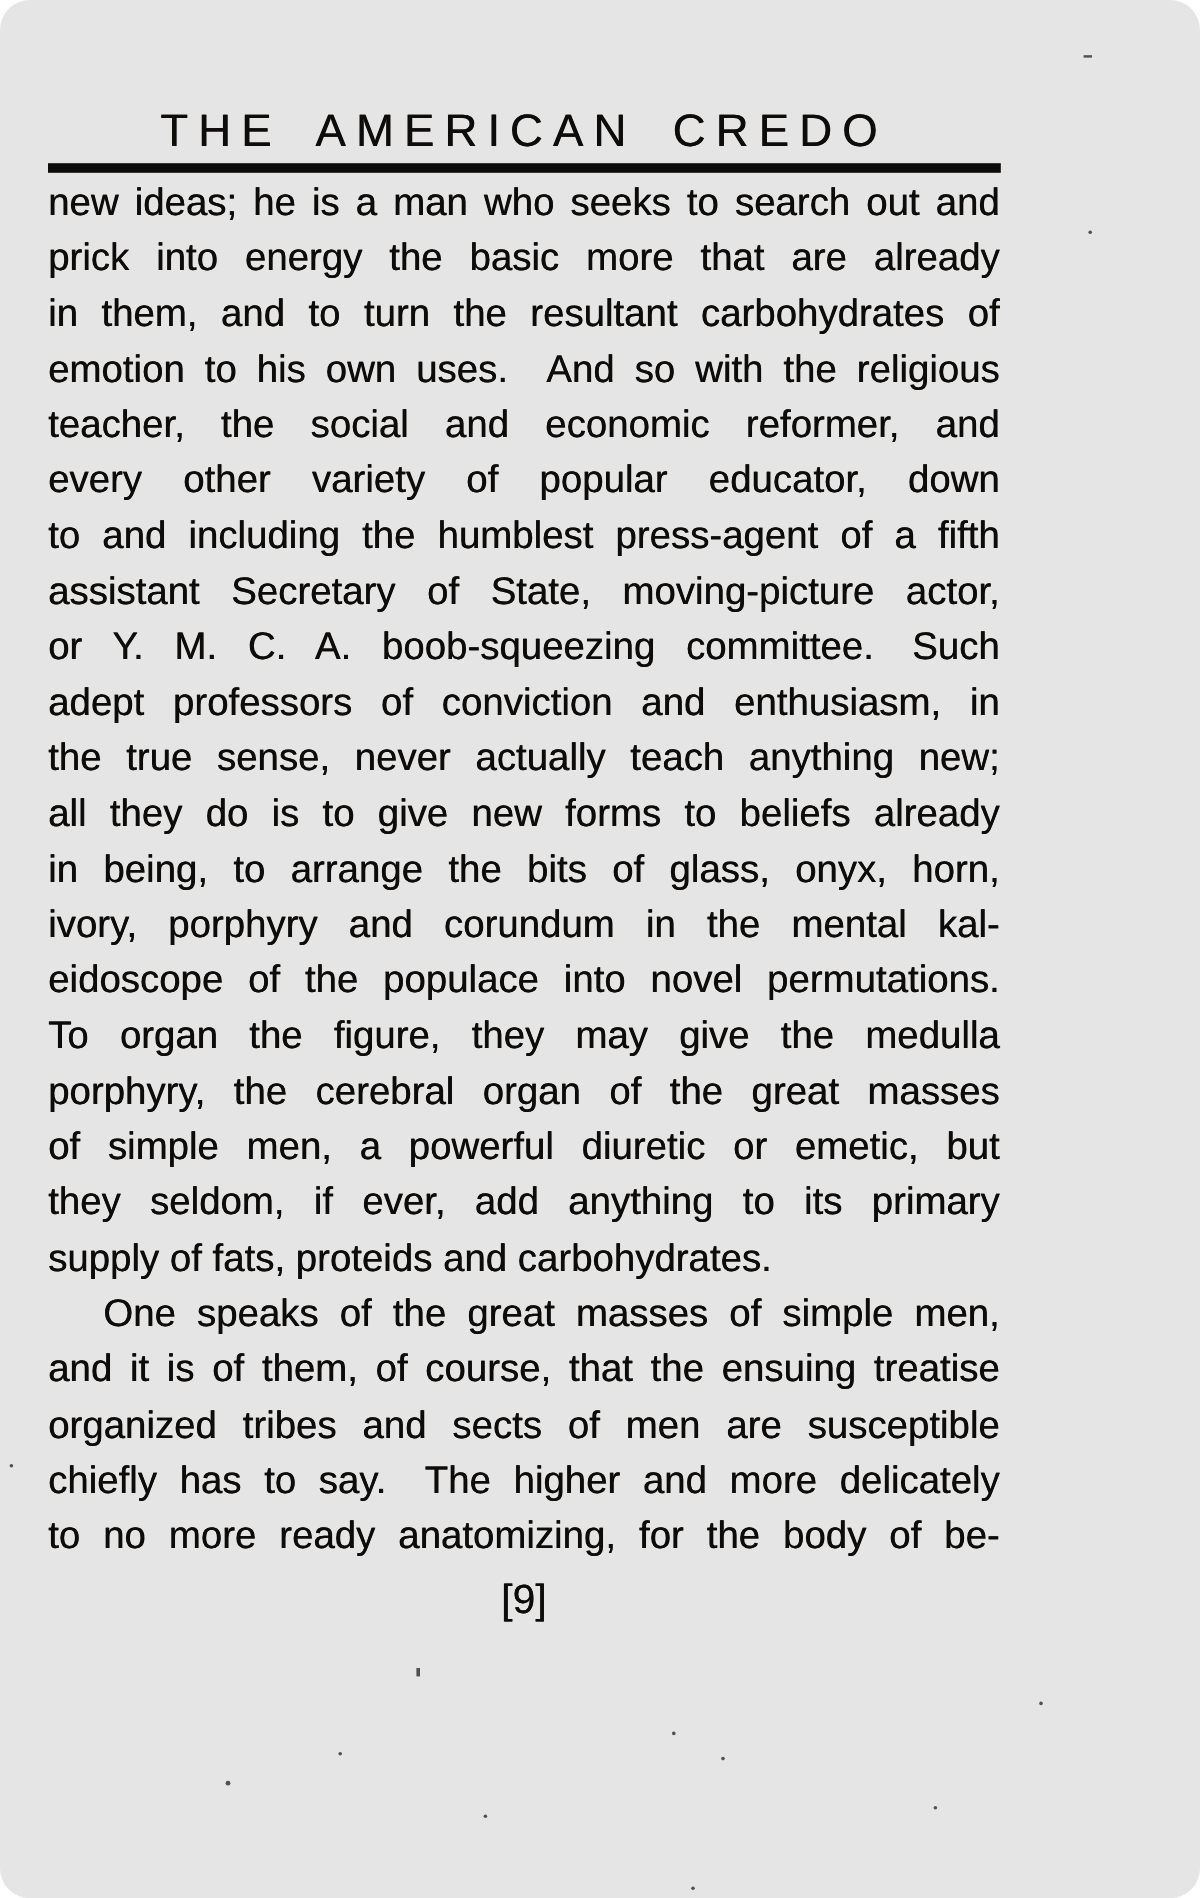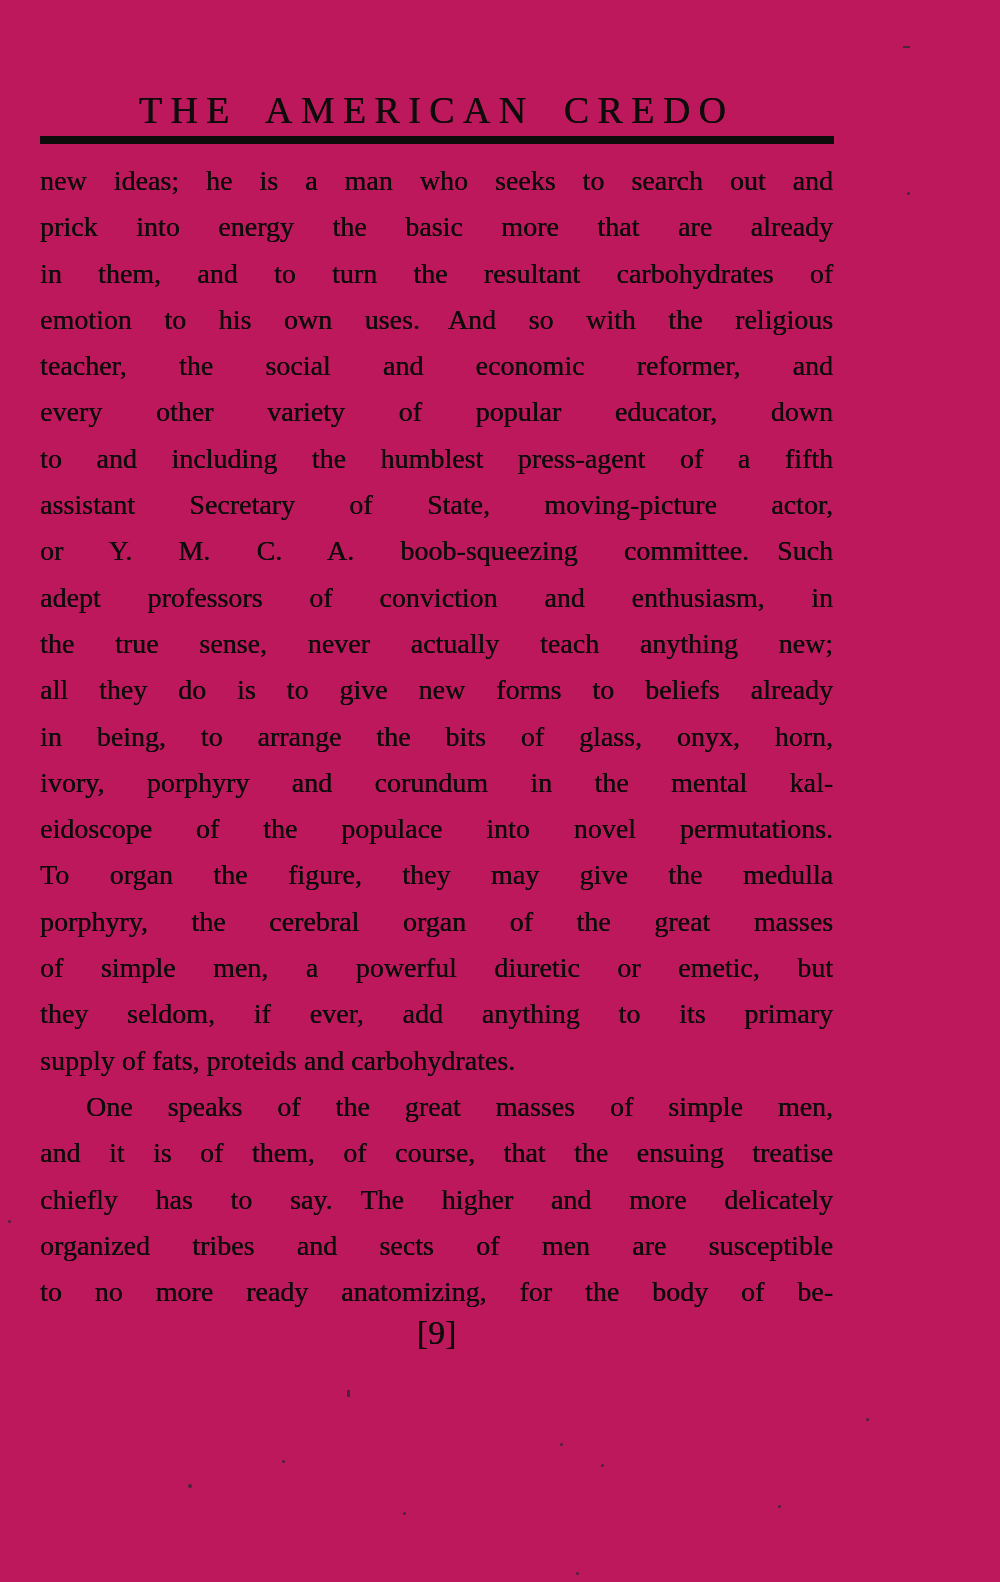--- a/index.html
+++ b/index.html
@@ -4,24 +4,25 @@
 <style>
   html, body {
     margin: 0;
     padding: 0;
     background: #ffffff;
   }
   .page {
     position: relative;
     width: 1000px;
     height: 1582px;
-    background: #be185d;
+    background: #e5e5e5;
     overflow: hidden;
-    font-family: Liberation Serif, serif;
+    font-family: Liberation Sans, sans-serif;
     color: #0d0c0a;
+    border-radius: 25px;
   }
   .running-head {
     position: absolute;
     left: 40px;
     top: 88px;
     width: 793px;
     text-align: center;
     font-size: 38px;
     line-height: 44px;
     letter-spacing: 0.22em;
@@ -33,23 +34,23 @@
     position: absolute;
     left: 40px;
     top: 136px;
     width: 794px;
     height: 8px;
     background: #0d0c0a;
   }
   .text-column {
     position: absolute;
     left: 40px;
-    top: 158px;
+    top: 145px;
     width: 793px;
-    font-size: 28px;
+    font-size: 32px;
     line-height: 46.3px;
     text-shadow: 0.35px 0 0 currentColor;
   }
   .line {
     text-align: justify;
     text-align-last: justify;
   }
   .line.endpara {
     text-align-last: left;
   }
@@ -104,22 +105,22 @@
       <div class="line">To organ the figure, they may give the medulla</div>
       <div class="line">porphyry, the cerebral organ of the great masses</div>
       <div class="line">of simple men, a powerful diuretic or emetic, but</div>
       <div class="line">they seldom, if ever, add anything to its primary</div>
       <div class="line endpara">supply of fats, proteids and carbohydrates.</div>
     </div>
 
     <div class="para">
       <div class="line indent">One speaks of the great masses of simple men,</div>
       <div class="line">and it is of them, of course, that the ensuing treatise</div>
+      <div class="line">organized tribes and sects of men are susceptible</div>
       <div class="line">chiefly has to say. The higher and more delicately</div>
-      <div class="line">organized tribes and sects of men are susceptible</div>
       <div class="line">to no more ready anatomizing, for the body of be-</div>
     </div>
 
   </div>
 
   <div class="pagenum">[9]</div>
 
   <div class="speck dash" style="left:903px;top:46px;width:7px;height:2px"></div>
   <div class="speck" style="left:907px;top:192px;width:3px;height:3px"></div>
   <div class="speck" style="left:8px;top:1220px;width:3px;height:3px"></div>

